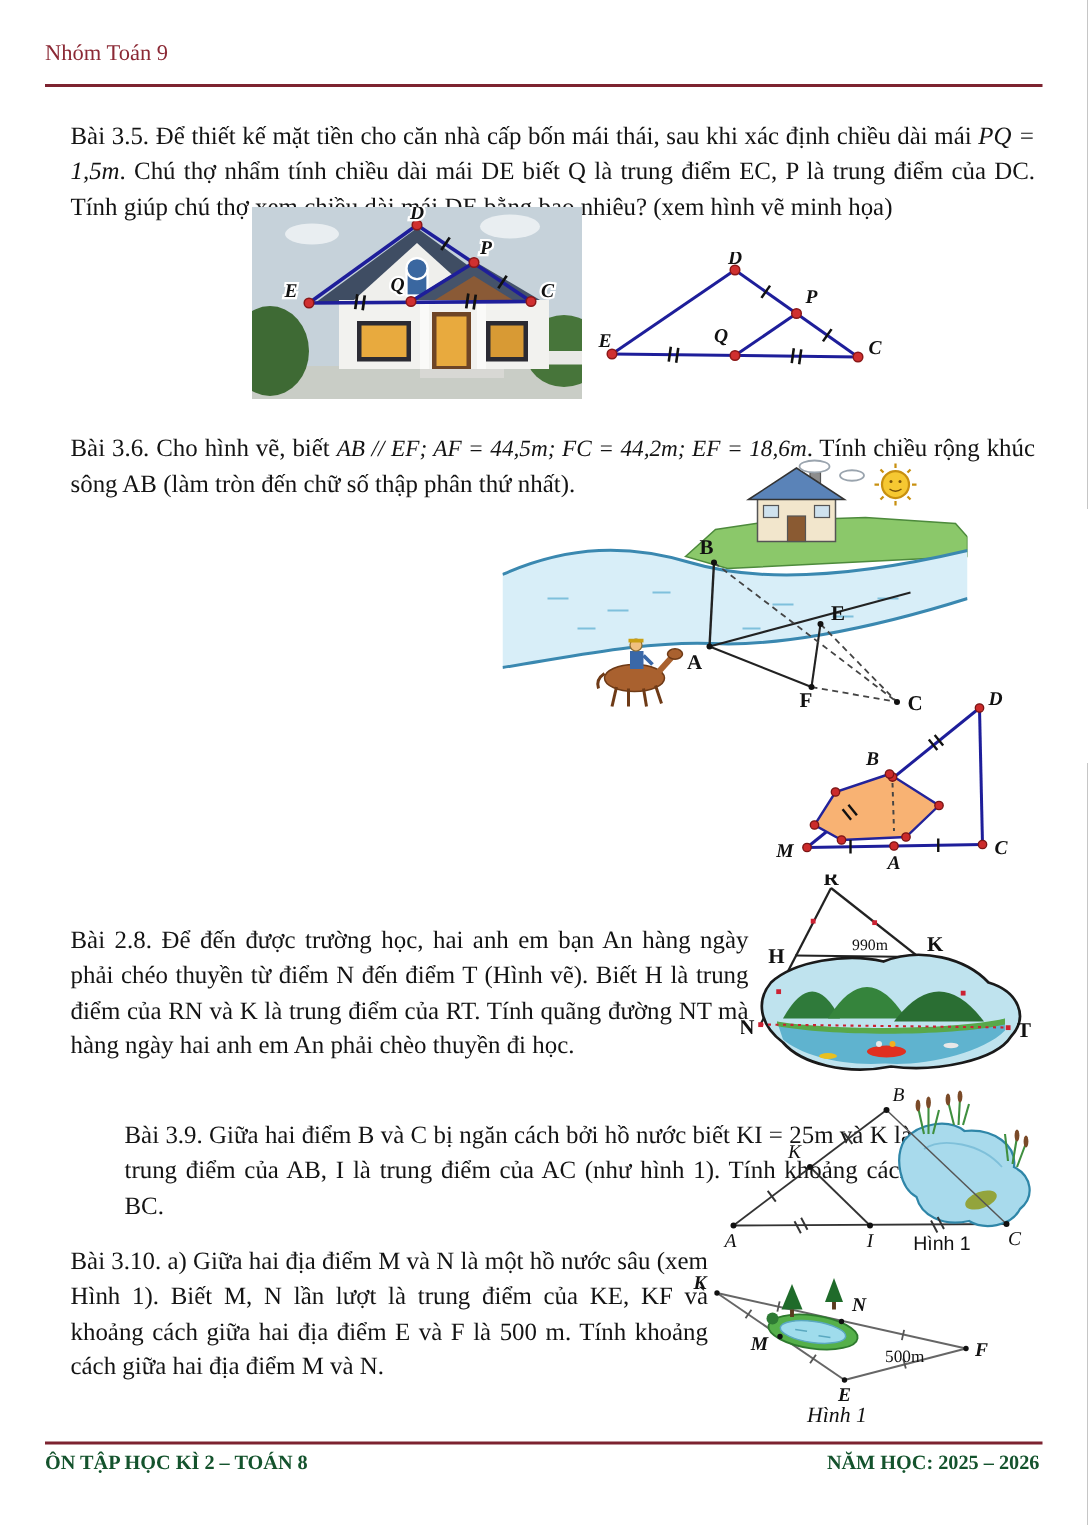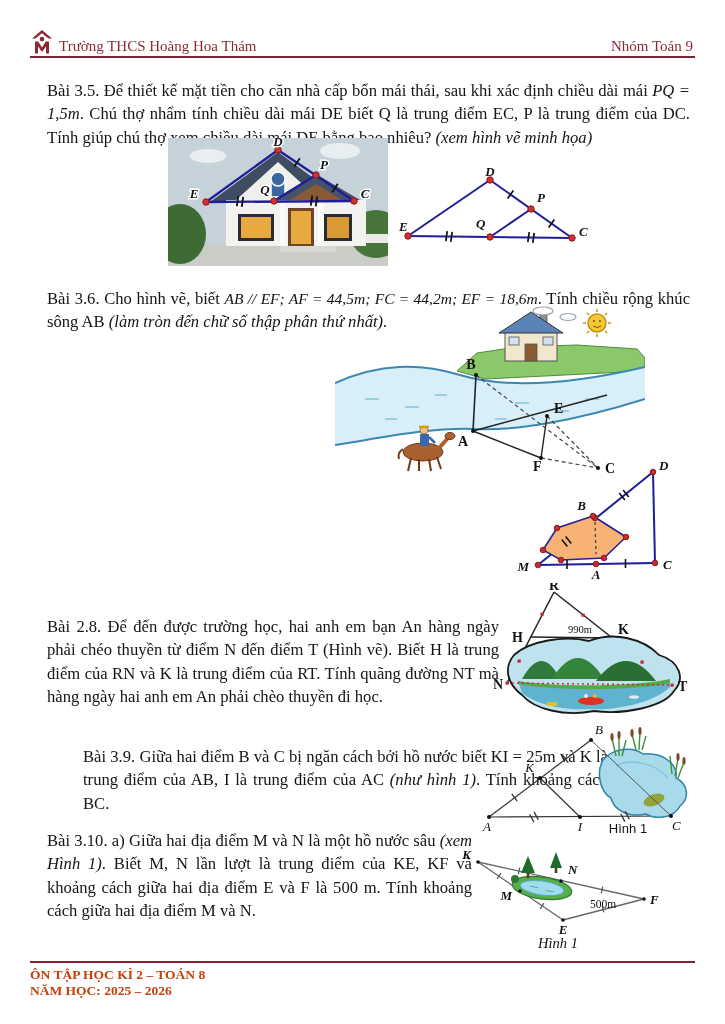--- a/index.html
+++ b/index.html
@@ -9,48 +9,40 @@
     font-family:"Liberation Serif", serif; color:#141414;
   }
   
   .hdr { position:absolute; top:28px; left:30px; right:32px; display:flex;
          justify-content:space-between; align-items:flex-end; color:#8b2935; font-size:15px; }
   .hdr-left { display:flex; align-items:flex-end; gap:5px; }
   .rule { position:absolute; left:30px; right:30px; height:2px; background:#7d2330; }
   .rule-top { top:56px; }
   .rule-bot { top:961px; }
   .ftr { position:absolute; top:967px; left:30px; right:32px; display:flex;
-         justify-content:space-between; color:#c2410c; font-size:13.5px; font-weight:bold;flex-direction:column; }
+         justify-content:space-between; color:#14532d; font-size:13.5px; font-weight:bold; }
   
   .blk { position:absolute; text-align:justify; font-size:16.6px; line-height:1.42; }
   .b { font-weight:normal; }
-  .i { font-style:italic; }
+  .i { }
   .m { font-style:italic; }
   .mu { font-size:15.5px; }
   svg text { font-family:"Liberation Serif", serif; }
   .ptlab { font-style:italic; font-weight:bold; font-size:13px; fill:#111; }
   .ptlab2 { font-style:italic; font-size:13px; fill:#111; }
   .caps { font-family:"Liberation Sans", sans-serif; font-size:13px; fill:#111; font-style:normal; }
   .capi { font-style:italic; font-size:14.5px; fill:#111; }
   .dim  { font-size:10.5px; fill:#111; font-style:normal; }
 </style>
 </head>
 <body>
 
 <div class="page">
 
   <div class="hdr">
-    <div class="hdr-left">
-      <svg width="24" height="27" viewBox="0 0 24 26">
-        <path d="M2,10 L12,1.5 L22,10 L18.5,10 L12,4.8 L5.5,10 Z" fill="#8b2935"></path>
-        <circle cx="12" cy="10.6" r="2.3" fill="#8b2935"></circle>
-        <path d="M5,25 L5,13 L8.2,13 L12,19 L15.8,13 L19,13 L19,25 L16,25 L16,18 L12,23.5 L8,18 L8,25 Z" fill="#8b2935"></path>
-      </svg>
-      <span>Trường THCS Hoàng Hoa Thám</span>
-    </div>
     <span>Nhóm Toán 9</span>
   </div>
   <div class="rule rule-top"></div>
 
   <p class="blk" style="top:62px; left:47px; width:643px;"><span class="b">Bài 3.5.</span><span> Để thiết kế mặt tiền cho căn nhà cấp bốn mái thái, sau khi xác định chiều dài mái </span><span class="m">PQ = 1,5m</span><span>. Chú thợ nhẩm tính chiều dài mái DE biết Q là trung điểm EC, P là trung điểm của DC. Tính giúp chú thợ xem chiều dài mái DE bằng bao nhiêu? </span><span class="i">(xem hình vẽ minh họa)</span></p>
 
   <svg class="blk" style="top:138px; left:168px;" width="220" height="128" viewBox="0 0 220 128">
     <rect x="0" y="0" width="220" height="128" fill="#c6d2da"></rect>
     <ellipse cx="40" cy="18" rx="18" ry="7" fill="#e9eef1"></ellipse>
     <ellipse cx="172" cy="13" rx="20" ry="8" fill="#e9eef1"></ellipse>

